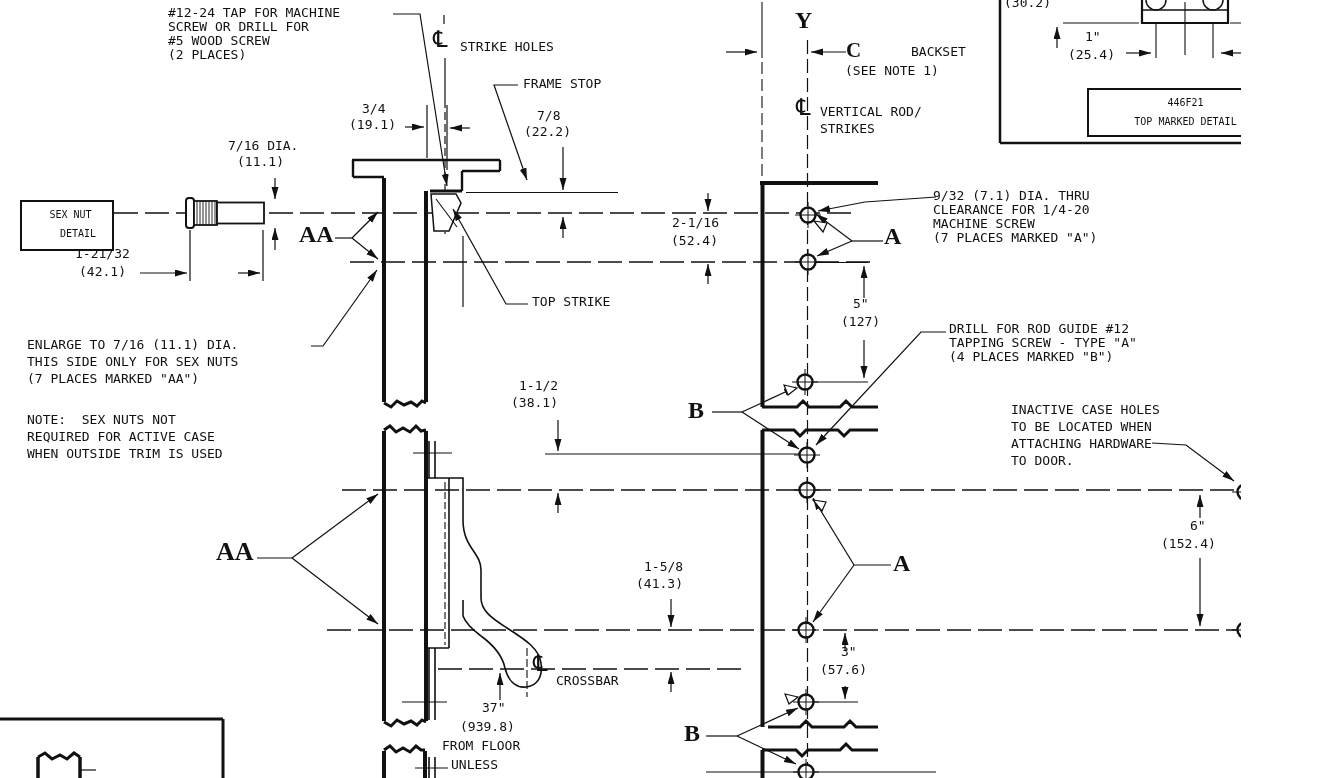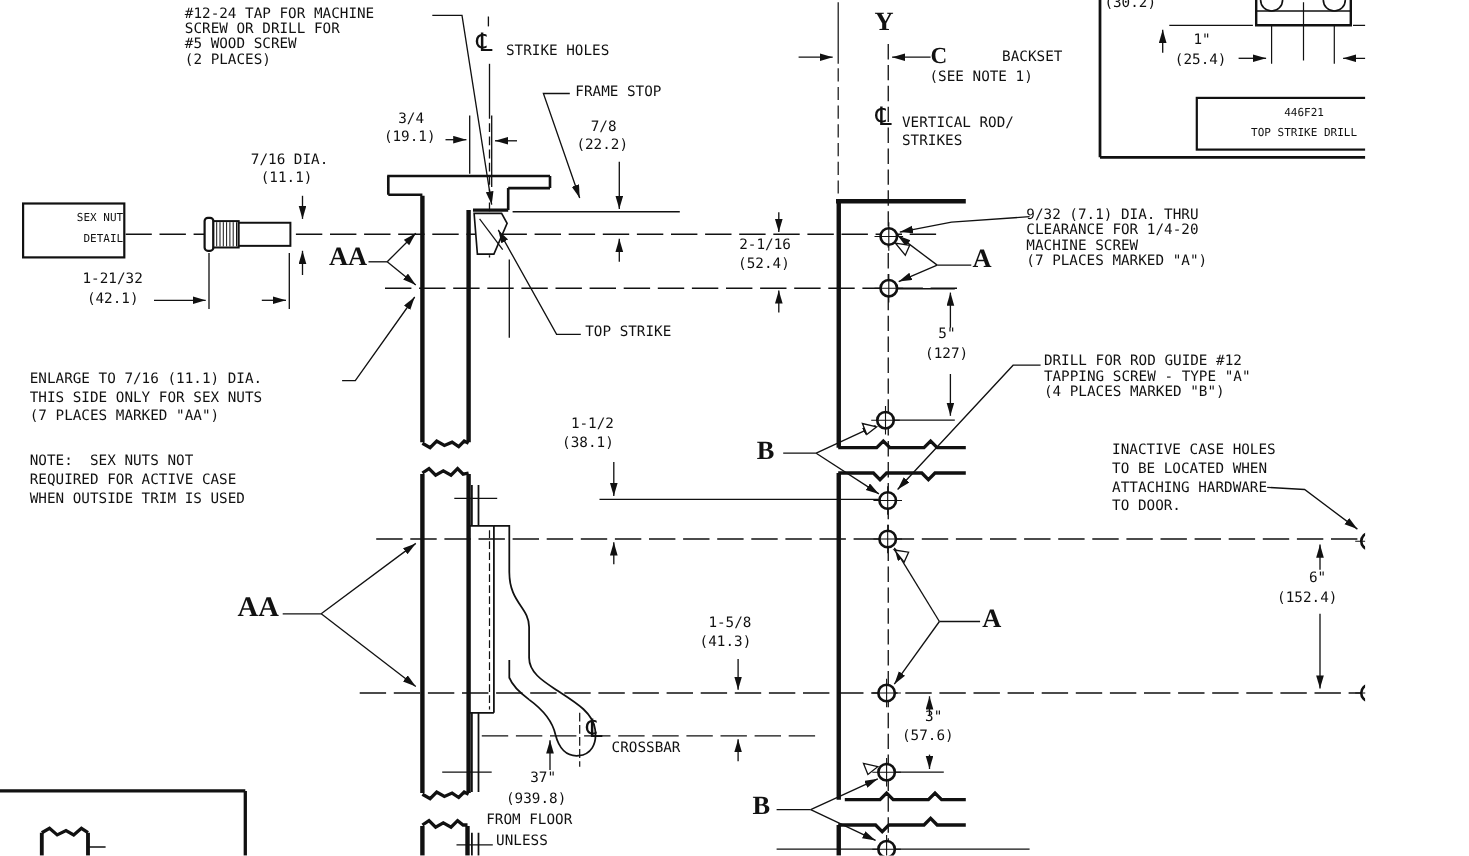--- a/index.html
+++ b/index.html
@@ -234,31 +234,31 @@
 <div class="t" style="left:820px;top:122px">STRIKES</div>
 
 <div class="t" style="left:1004px;top:-4px">(30.2)</div>
 <div class="t" style="left:1085px;top:30px">1"</div>
 <div class="t" style="left:1068px;top:48px">(25.4)</div>
 <div class="t" style="left:1277px;top:46px">21/32</div>
 <div class="t" style="left:1275px;top:66px">(16.7)</div>
 
 <div class="dbox" style="left:1087px;top:88px;width:193px;height:42px;padding-top:3px">
   <div class="bl">446F21</div>
-  <div class="bl">TOP STRIKE DRILL</div>
+  <div class="bl">TOP MARKED DETAIL</div>
 </div>
 
 <div class="t" style="left:362px;top:102px">3/4</div>
 <div class="t" style="left:349px;top:118px">(19.1)</div>
 <div class="t" style="left:537px;top:109px">7/8</div>
 <div class="t" style="left:524px;top:125px">(22.2)</div>
 <div class="t" style="left:228px;top:139px">7/16 DIA.</div>
 <div class="t" style="left:237px;top:155px">(11.1)</div>
 
-<div class="dbox" style="left:20px;top:184px;width:90px;height:44px;padding-top:3px;text-align:right">
+<div class="dbox" style="left:20px;top:200px;width:90px;height:44px;padding-top:3px;text-align:center">
   <div class="bl" style="padding-left:7px">SEX NUT</div>
   <div class="bl" style="padding-left:22px">DETAIL</div>
 </div>
 
 <div class="s" style="left:299px;top:222px">AA</div>
 <div class="t" style="left:672px;top:216px">2-1/16</div>
 <div class="t" style="left:671px;top:234px">(52.4)</div>
 
 <div class="t" style="left:933px;top:189px">9/32 (7.1) DIA. THRU</div>
 <div class="t" style="left:933px;top:203px">CLEARANCE FOR 1/4-20</div>

